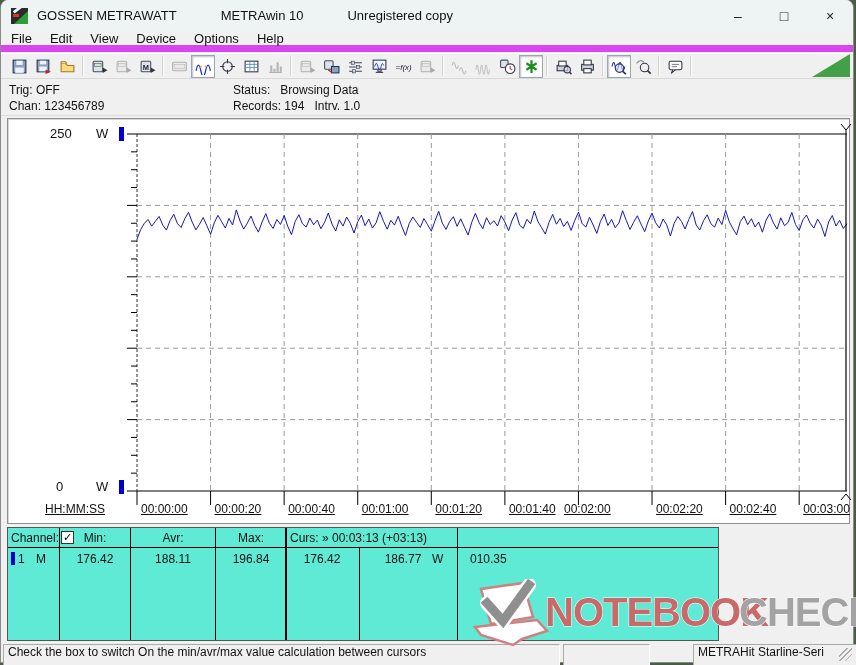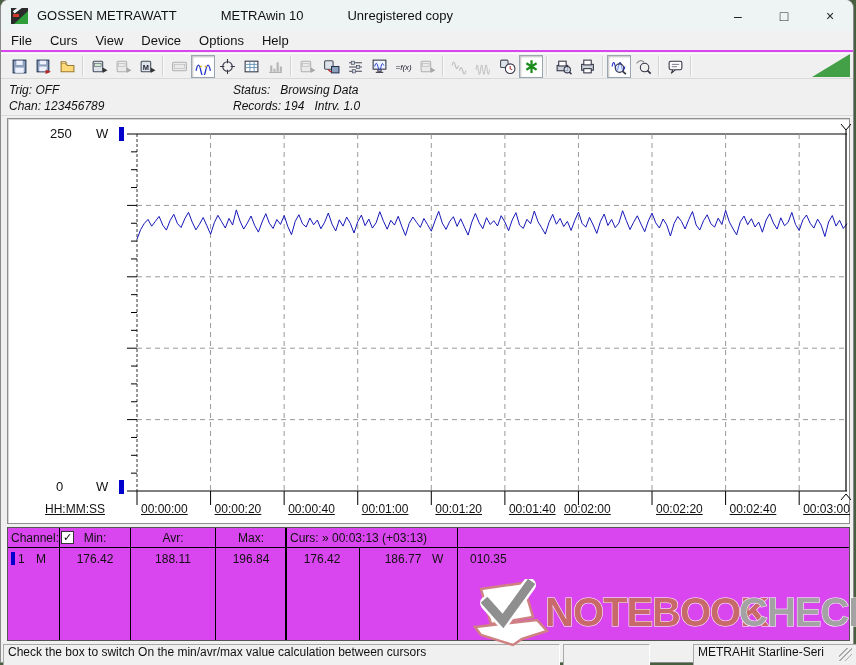--- a/index.html
+++ b/index.html
@@ -18,52 +18,52 @@
     border-bottom:13px solid #2e9e3a; border-left:14px solid transparent; }
   #app-icon .dash { position:absolute; left:2px; top:6px; width:6px; height:3px; background:#d03a2a; }
   #app-icon .slash { position:absolute; left:1px; top:-2px; width:16px; height:3px; background:#eef3f4; transform:rotate(-38deg); }
   .title-seg { margin-right:44px; white-space:nowrap; }
   #win-buttons { margin-left:auto; display:flex; height:100%; }
   .win-btn { width:46px; height:100%; display:flex; align-items:center; justify-content:center;
     font-size:14px; color:#222; }
 
   
   #menubar { position:absolute; left:0; top:31px; width:100%; height:21px; background:#f1f1f1;
-    display:flex; align-items:center; font-size:13px; border-bottom:2px solid #d946ef; }
+    display:flex; align-items:center; font-size:13px; border-bottom:7px solid #d946ef; }
   .menu-item { padding:2px 8px; margin-left:2px; }
 
   
   #toolbar { position:absolute; left:0; top:53px; width:100%; height:26px; background:#f0f0f0;
     display:flex; align-items:center; padding-left:6px;
     border-top:1px solid #fdfdfd; border-bottom:1px solid #d9d9d9; }
   .tb-btn { width:24px; height:23px; display:flex; align-items:center; justify-content:center;
     border:1px solid transparent; background:transparent; position:relative; }
   .tb-btn.active { border:1px solid #9aa7b1; background:#ffffff;
     box-shadow:inset 1px 1px 2px rgba(0,0,0,.25); }
   .tb-btn.disabled { opacity:.38; filter:grayscale(100%); }
   .tb-sep { width:2px; height:20px; margin:0 3px;
     border-left:1px solid #d2d2d2; border-right:1px solid #fbfbfb; }
   #toolbar-green-triangle { position:absolute; right:3px; bottom:1px; width:0; height:0;
     border-bottom:23px solid #43a047; border-left:38px solid transparent; }
 
   
   #infobar { position:absolute; left:0; top:80px; width:100%; height:36px; background:#f0f0f0;
-    font-size:12px; border-bottom:1px solid #dcdcdc;font-style:italic; }
+    font-size:12px; border-bottom:1px solid #dcdcdc; }
   #infobar .cell { position:absolute; white-space:pre; }
 
   
   #chart-panel { position:absolute; left:6px; top:118px; width:843px; height:406px; background:#ffffff;
     border:1px solid #8f8f8f; box-shadow:inset 1px 1px 0 #d7d7d7; }
   .axis-label { position:absolute; font-size:13px; color:#111; }
   .chan-marker { position:absolute; width:5px; height:14px; background:#0000cd; }
   .x-tick-label { position:absolute; font-size:12px; color:#111; white-space:nowrap;text-decoration:underline; }
   #plot-svg { position:absolute; left:0; top:0; }
 
   
-  #table-panel { position:absolute; left:6px; top:527px; width:843px; height:114px; background:#d946ef;
+  #table-panel { position:absolute; left:6px; top:527px; width:712px; height:114px; background:#5eead4;
     border:1px solid #555; font-size:12px; }
   .t-vline { position:absolute; top:0; bottom:0; width:1px; background:#000; }
   .t-vline.thick { width:2px; }
   #t-header-line { position:absolute; left:0; right:0; top:19px; height:1px; background:#000; }
   .t-cell { position:absolute; white-space:pre; }
   .t-center { transform:translateX(-50%); }
   #t-checkbox { position:absolute; left:53px; top:3px; width:13px; height:13px; background:#fff;
     border:1px solid #333; font-size:11px; line-height:11px; text-align:center; color:#000; }
   #row-marker { position:absolute; left:3px; top:24px; width:4px; height:13px; background:#0000cd; }
 
@@ -96,21 +96,21 @@
     <span class="title-seg">Unregistered copy</span>
     <div id="win-buttons">
       <div class="win-btn">–</div>
       <div class="win-btn">□</div>
       <div class="win-btn">×</div>
     </div>
   </div>
 
   <div id="menubar">
       <div class="menu-item">File</div>
-      <div class="menu-item">Curs</div>
+      <div class="menu-item">Edit</div>
       <div class="menu-item">View</div>
       <div class="menu-item">Device</div>
       <div class="menu-item">Options</div>
       <div class="menu-item">Help</div>
     </div>
 
   <div id="toolbar">
     <div class="tb-btn normal">
         <svg width="17" height="17" viewBox="0 0 16 16">
           <rect x="2" y="2" width="12" height="12" fill="#8fa0bd" stroke="#223355"></rect>

